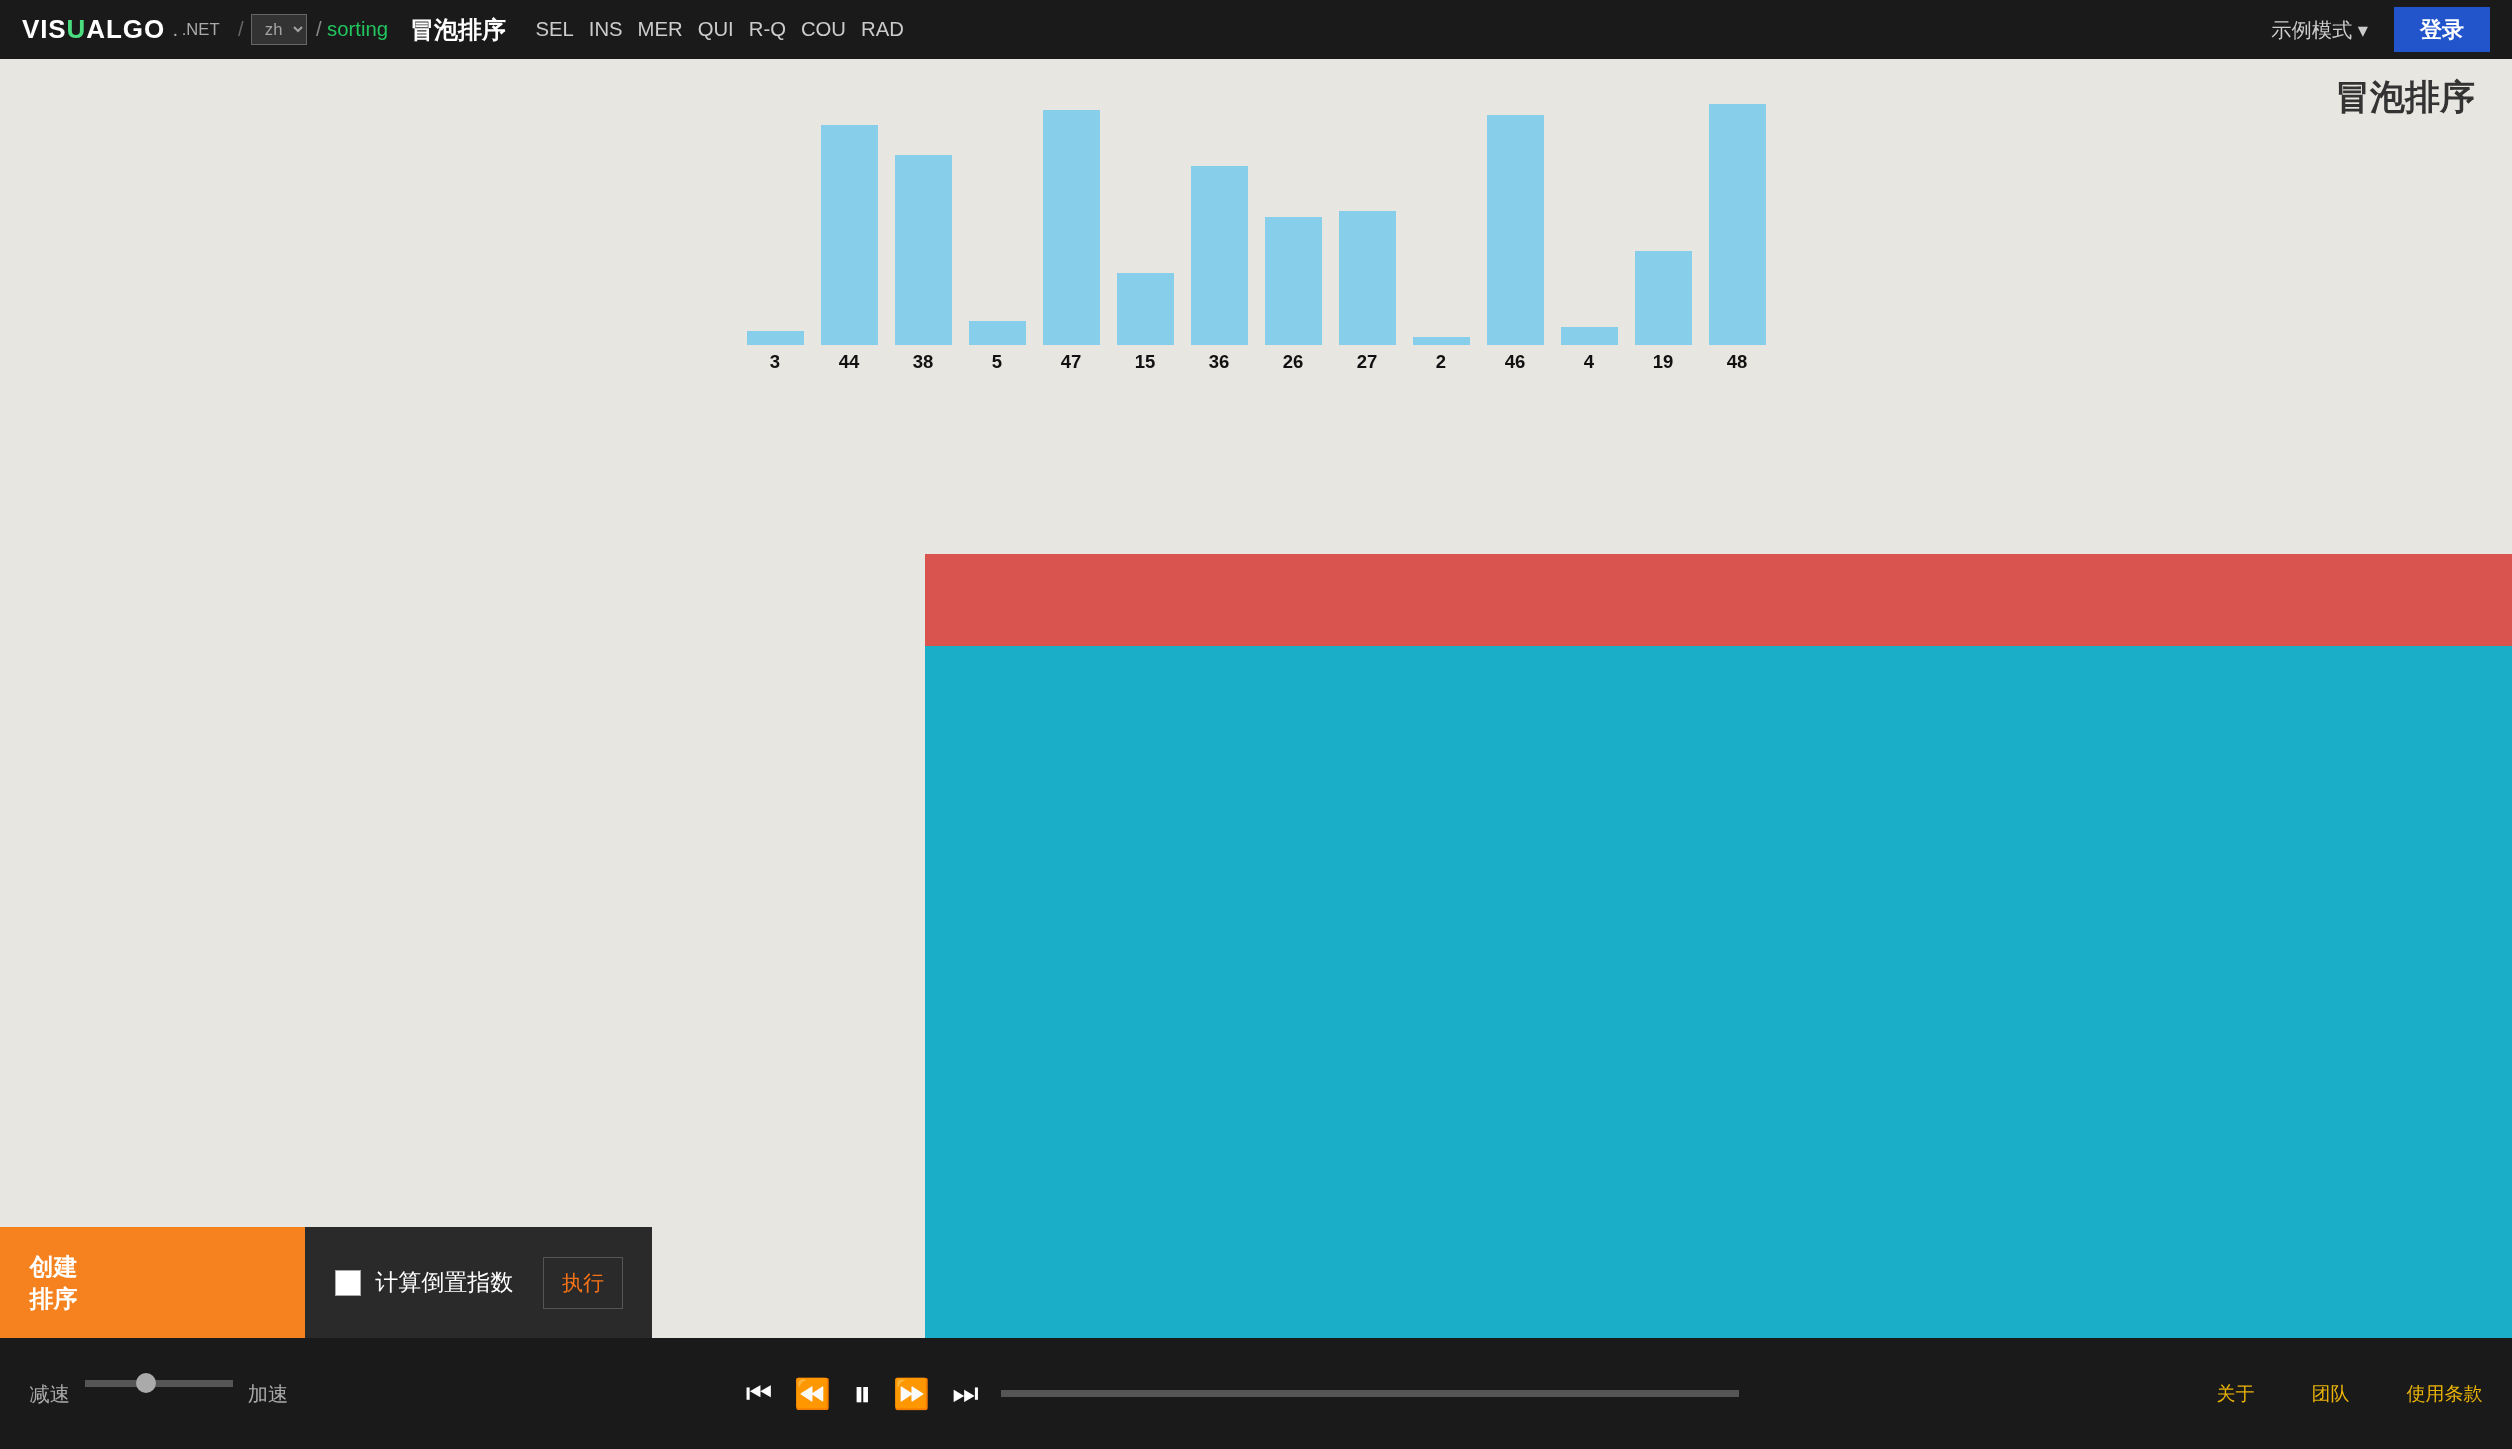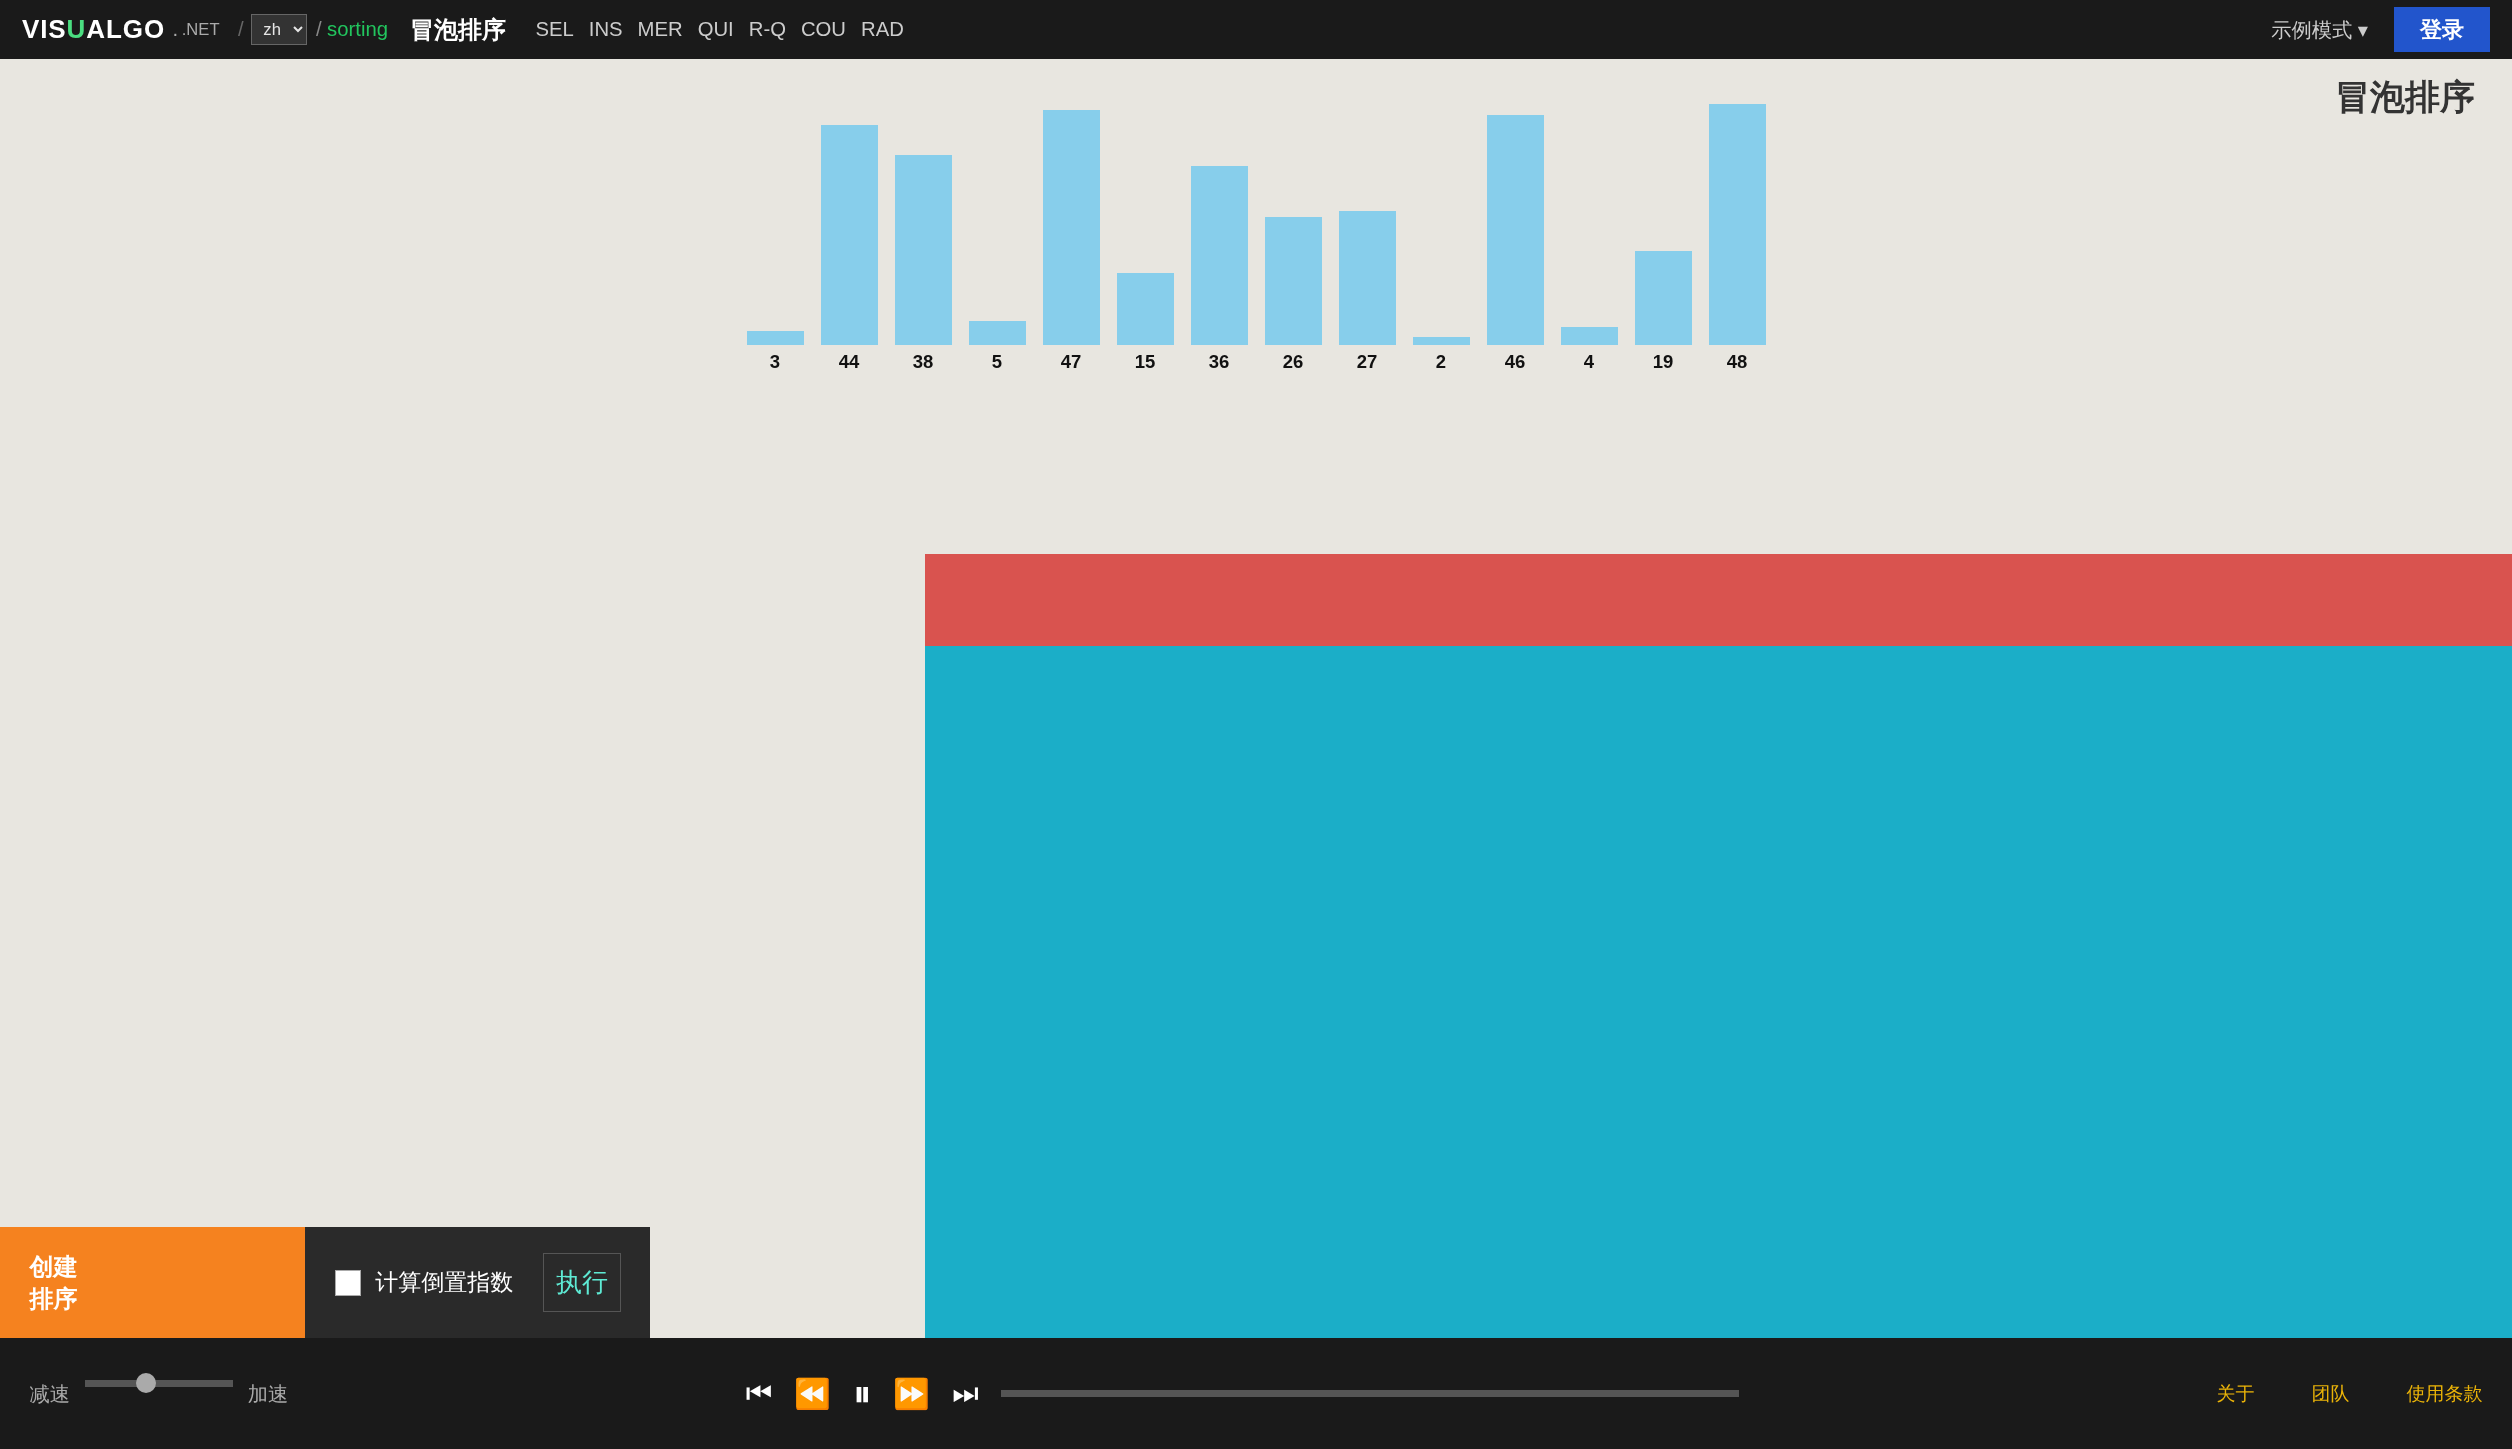--- a/index.html
+++ b/index.html
@@ -28,26 +28,27 @@
       font-size: 26px;
       font-weight: bold;
       letter-spacing: 0.9px;
       margin-right: 7.4px;
     }
     .nav-dot { color: #aaa; font-size: 20.3px; margin-right: 3.7px; }
     .nav-net { color: #aaa; font-size: 16.6px; margin-right: 11px; }
     .nav-sep { color: #666; font-size: 20.3px; margin: 0 7.4px; }
     .lang-select {
       background: #333;
-      color: #e5e5e5;
+      color: #a3a3a3;
       border: 0.9px solid #666;
       font-size: 16.6px;
       padding: 3.7px 7.4px;
       margin-right: 3.7px;
       cursor: pointer;
+      text-align: right;
     }
     .nav-slash { color: #888; font-size: 20.3px; margin: 0 5.5px; }
     .nav-sorting { color: #22c55e; font-size: 20.3px; margin-right: 22px; }
     .nav-page-title {
       color: white;
       font-size: 24px;
       font-weight: bold;
       margin-right: 29.5px;
     }
     .nav-links {
@@ -206,23 +207,23 @@
       align-items: center;
       justify-content: center;
       cursor: pointer;
     }
     .calc-label {
       color: white;
       font-size: 23px;
     }
     .execute-btn {
       background: #2a2a2a;
-      color: #5eead4;
-      font-size: 26px;
-      padding: 11px 12px;
+      color: #f97316;
+      font-size: 21px;
+      padding: 11px 18px;
       border: 0.9px solid #555;
       cursor: pointer;
       margin-left: 14.8px;
     }
 
     
     .speed-section {
       display: flex;
       gap: 14.8px;
     }

